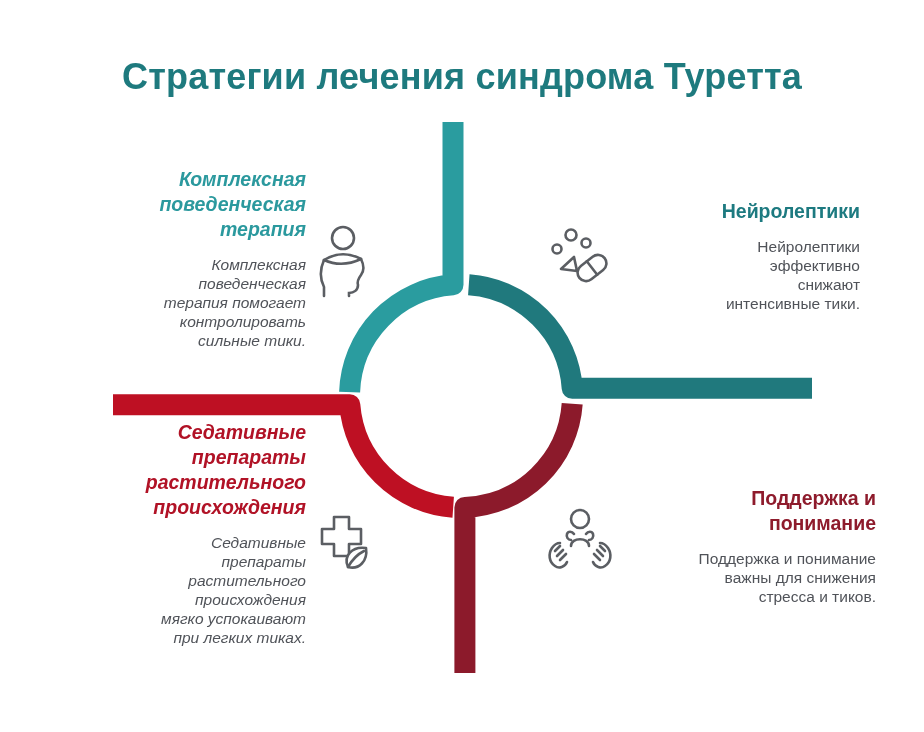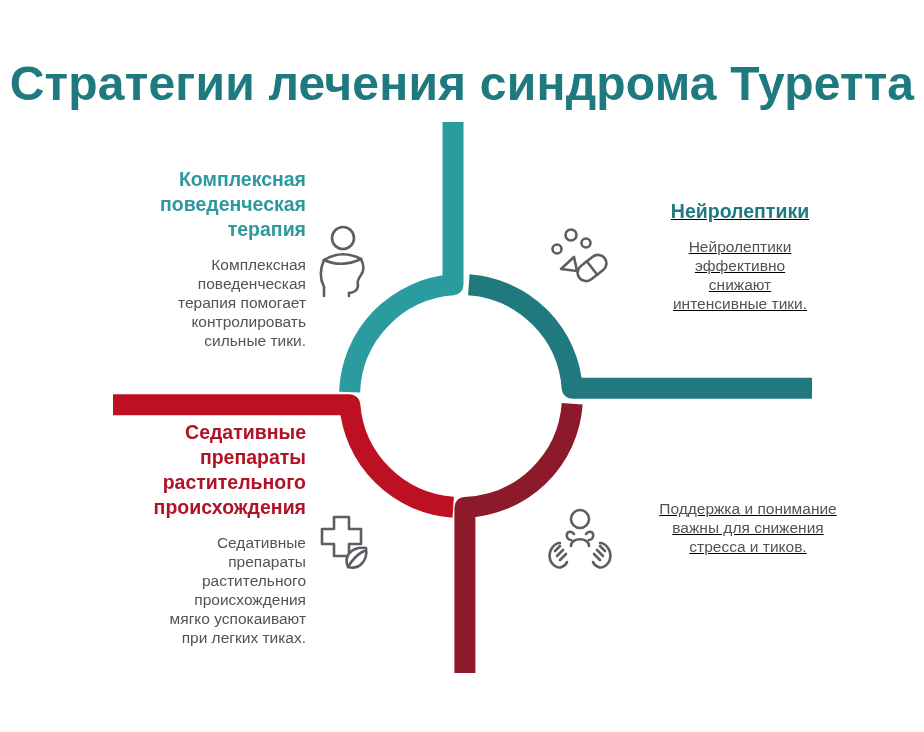--- a/index.html
+++ b/index.html
@@ -2,33 +2,33 @@
 <html><head>
 <meta charset="utf-8">
 <style>
   html,body { margin:0; padding:0; background:#ffffff; }
   .canvas {
     position:relative; width:924px; height:732px; background:#ffffff;
     font-family:"Liberation Sans","DejaVu Sans",sans-serif; overflow:hidden;
   }
   .title {
     position:absolute; top:56px; left:0; right:0; text-align:center;
-    font-size:48px; font-weight:700; letter-spacing:0.2px;
+    font-size:36px; font-weight:700; letter-spacing:0.2px;
   }
   .diagram-svg { position:absolute; left:0; top:0; }
   .section { position:absolute; }
   .section .heading {
     font-size:19.5px; font-weight:700; line-height:25px; white-space:pre-line;
   }
   .section .body-text {
     font-size:15.5px; line-height:19px; color:#505359; 
     white-space:pre-line; margin-top:13px;
   }
-  .align-right { text-align:right; }
-  .align-left  { text-align:center;text-decoration:underline; }
+  .align-right { text-align:right;font-style:italic; }
+  .align-left  { text-align:right; }
   .sec-tl { left:60px;  top:167px; width:246px; }
   .sec-tr { left:620px; top:199px; width:240px; }
   .sec-bl { left:60px;  top:420px; width:246px; }
   .sec-br { left:620px; top:486px; width:256px; }
   .icon { position:absolute; }
   .icon-tl { left:312px; top:224px; }
   .icon-tr { left:548px; top:226px; }
   .icon-bl { left:310px; top:510px; }
   .icon-br { left:544px; top:506px; }
 </style>
@@ -100,20 +100,22 @@
   </div>
   <div class="icon icon-bl">
     <svg width="66" height="64" viewBox="0 0 66 64" fill="none" stroke="#5B5E63" stroke-width="2.6" stroke-linecap="round" stroke-linejoin="round">
       <path d="M 24 7 H 39 V 19 H 51 V 34 H 39 V 46 H 24 V 34 H 12 V 19 H 24 Z"></path>
       <path d="M 38 57 C 33 46 42 36 56 38 C 58 51 49 60 38 57 Z" fill="#ffffff"></path>
       <path d="M 38 57 C 42 50 48 44 54 41"></path>
     </svg>
   </div>
 
   <div class="section sec-br align-left">
+    <div class="heading" style="color: rgb(142, 27, 44);">Поддержка и
+понимание</div>
     <div class="body-text">Поддержка и понимание
 важны для снижения
 стресса и тиков.</div>
   </div>
   <div class="icon icon-br">
     <svg width="72" height="66" viewBox="0 0 72 66" fill="none" stroke="#5B5E63" stroke-width="2.6" stroke-linecap="round" stroke-linejoin="round">
       <circle cx="36" cy="13" r="9"></circle>
       <path d="M 30 28 C 28 25 24 25 23 28 C 22 31 24 34 27 34"></path>
       <path d="M 42 28 C 44 25 48 25 49 28 C 50 31 48 34 45 34"></path>
       <path d="M 27 40 C 27 31 45 31 45 40"></path>

